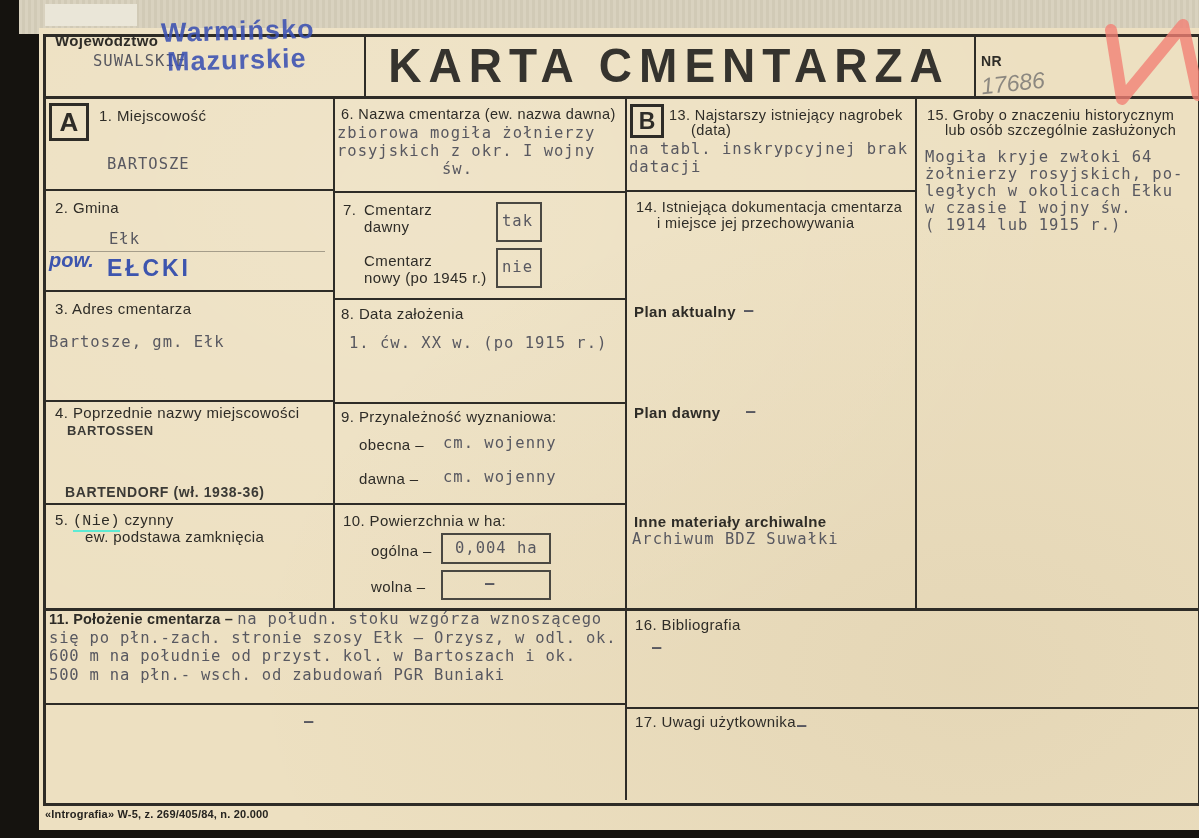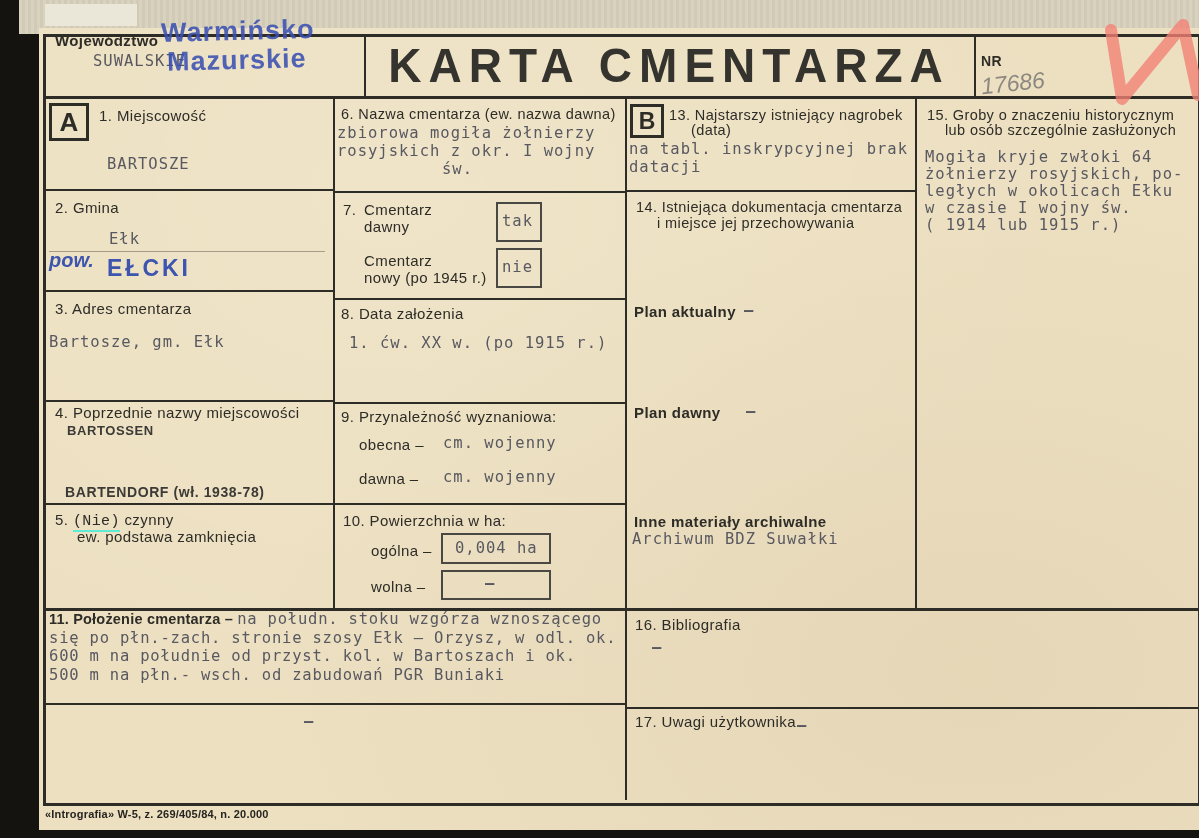--- a/index.html
+++ b/index.html
@@ -85,24 +85,24 @@
   <div class="typed" style="left:90px;top:230px;">Ełk</div>
   <div class="hline thin" style="left:30px;top:251px;width:276px;height:1px;"></div>
   <div class="hand-blue" style="left:30px;top:249px;font-size:20px;">pow.</div>
   <div class="hand-blue" style="left:88px;top:255px;font-size:23px;letter-spacing:3px;font-style:normal;">EŁCKI</div>
 
   <div class="lbl" style="left:36px;top:300px;">3. Adres cmentarza</div>
   <div class="typed" style="left:30px;top:333px;">Bartosze, gm. Ełk</div>
 
   <div class="lbl" style="left:36px;top:404px;">4. Poprzednie nazwy miejscowości</div>
   <div class="hand-dark" style="left:48px;top:423px;font-size:13px;">BARTOSSEN</div>
-  <div class="hand-dark" style="left:46px;top:484px;font-size:14px;">BARTENDORF (wł. 1938-78)</div>
+  <div class="hand-dark" style="left:46px;top:484px;font-size:14px;">BARTENDORF (wł. 1938-36)</div>
 
   <div class="lbl" style="left:36px;top:511px;"><span>5.</span> <span class="underl">(Nie)</span><span> czynny</span></div>
-  <div class="lbl" style="left:58px;top:528px;">ew. podstawa zamknięcia</div>
+  <div class="lbl" style="left:66px;top:528px;">ew. podstawa zamknięcia</div>
 
   <div class="lbl" style="left:322px;top:106px;font-size:14.5px;">6. Nazwa cmentarza (ew. nazwa dawna)</div>
   <div class="typed" style="left:318px;top:124px;">zbiorowa mogiła żołnierzy</div>
   <div class="typed" style="left:318px;top:142px;">rosyjskich z okr. I wojny</div>
   <div class="typed" style="left:423px;top:160px;">św.</div>
 
   <div class="lbl" style="left:324px;top:201px;">7.</div>
   <div class="lbl" style="left:345px;top:201px;">Cmentarz</div>
   <div class="lbl" style="left:345px;top:218px;">dawny</div>
   <div class="cellbox" style="left:477px;top:202px;width:42px;height:36px;"></div>

